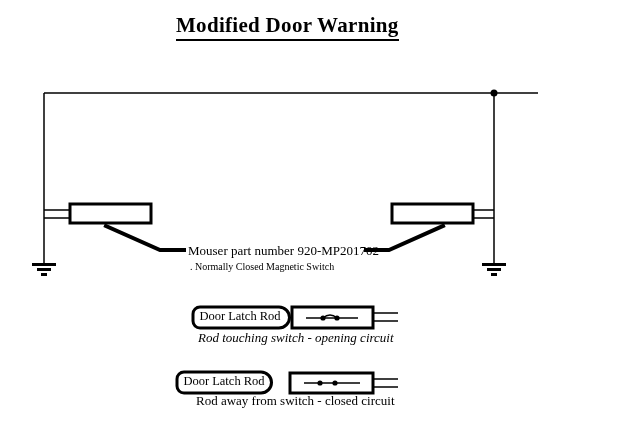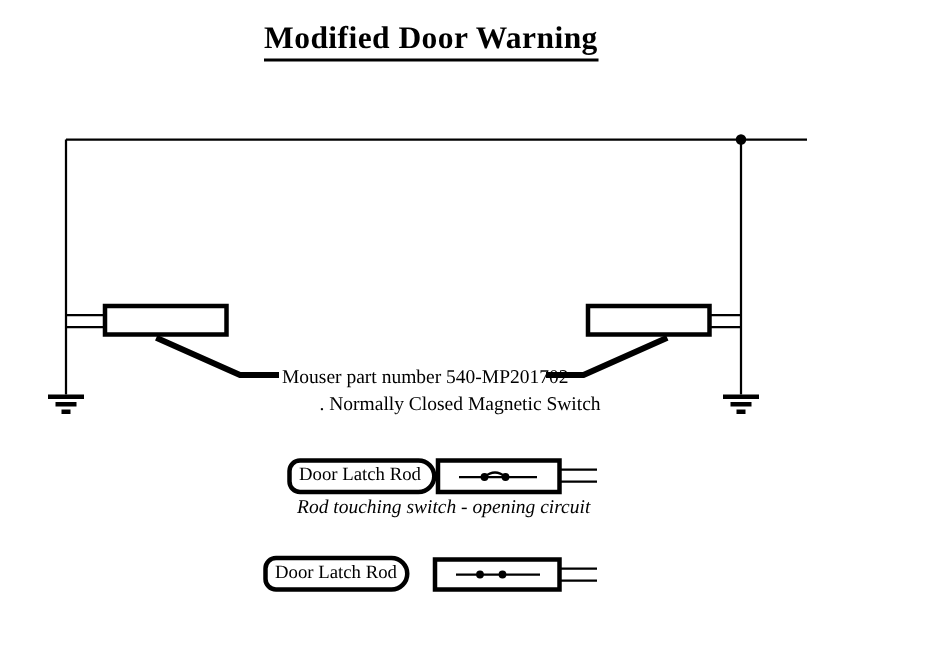--- a/index.html
+++ b/index.html
@@ -12,21 +12,21 @@
     overflow:hidden;
   }
   #circuit-svg{position:absolute;left:0;top:0;}
   .abs{position:absolute;line-height:1.2;white-space:nowrap;}
   .title{
     left:176px;top:13px;
     font-size:21px;font-weight:bold;letter-spacing:0.3px;
     border-bottom:2px solid #000;padding-bottom:1px;
   }
   .callout-line1{left:188px;top:243px;font-size:13px;}
-  .callout-line2{left:190px;top:261px;font-size:13px;margin-left:23px;}
+  .callout-line2{left:190px;top:261px;font-size:10px;}
   .rod-label-1{left:196px;top:309px;width:88px;text-align:center;font-size:12.5px;}
   .rod-label-2{left:181px;top:374px;width:86px;text-align:center;font-size:12.5px;}
   .caption-1{left:198px;top:330px;font-size:13px;font-style:italic;}
   .caption-2{left:196px;top:393px;font-size:13px;}
 </style>
 </head>
 <body>
 
 <div id="canvas">
 
@@ -106,21 +106,22 @@
         <path d="M304 383 H360" stroke="#000" stroke-width="1.5" fill="none"></path>
         <circle cx="320" cy="383" r="2.6" fill="#000"></circle>
         <circle cx="335" cy="383" r="2.6" fill="#000"></circle>
       </g>
       <path d="M374 379 H398 M374 387 H398" stroke="#000" stroke-width="1.5" fill="none"></path>
     </g>
   </svg>
 
   <div class="abs title">Modified Door Warning</div>
 
-  <div class="abs callout-line1">Mouser part number 540-MP201702</div>
+  <div class="abs callout-line1">Mouser part number 920-MP201702</div>
   <div class="abs callout-line2">. Normally Closed Magnetic Switch</div>
 
   <div class="abs rod-label-1">Door Latch Rod</div>
   <div class="abs caption-1">Rod touching switch - opening circuit</div>
 
   <div class="abs rod-label-2">Door Latch Rod</div>
+  <div class="abs caption-2">Rod away from switch - closed circuit</div>
 
 </div>
 
 </body></html>

